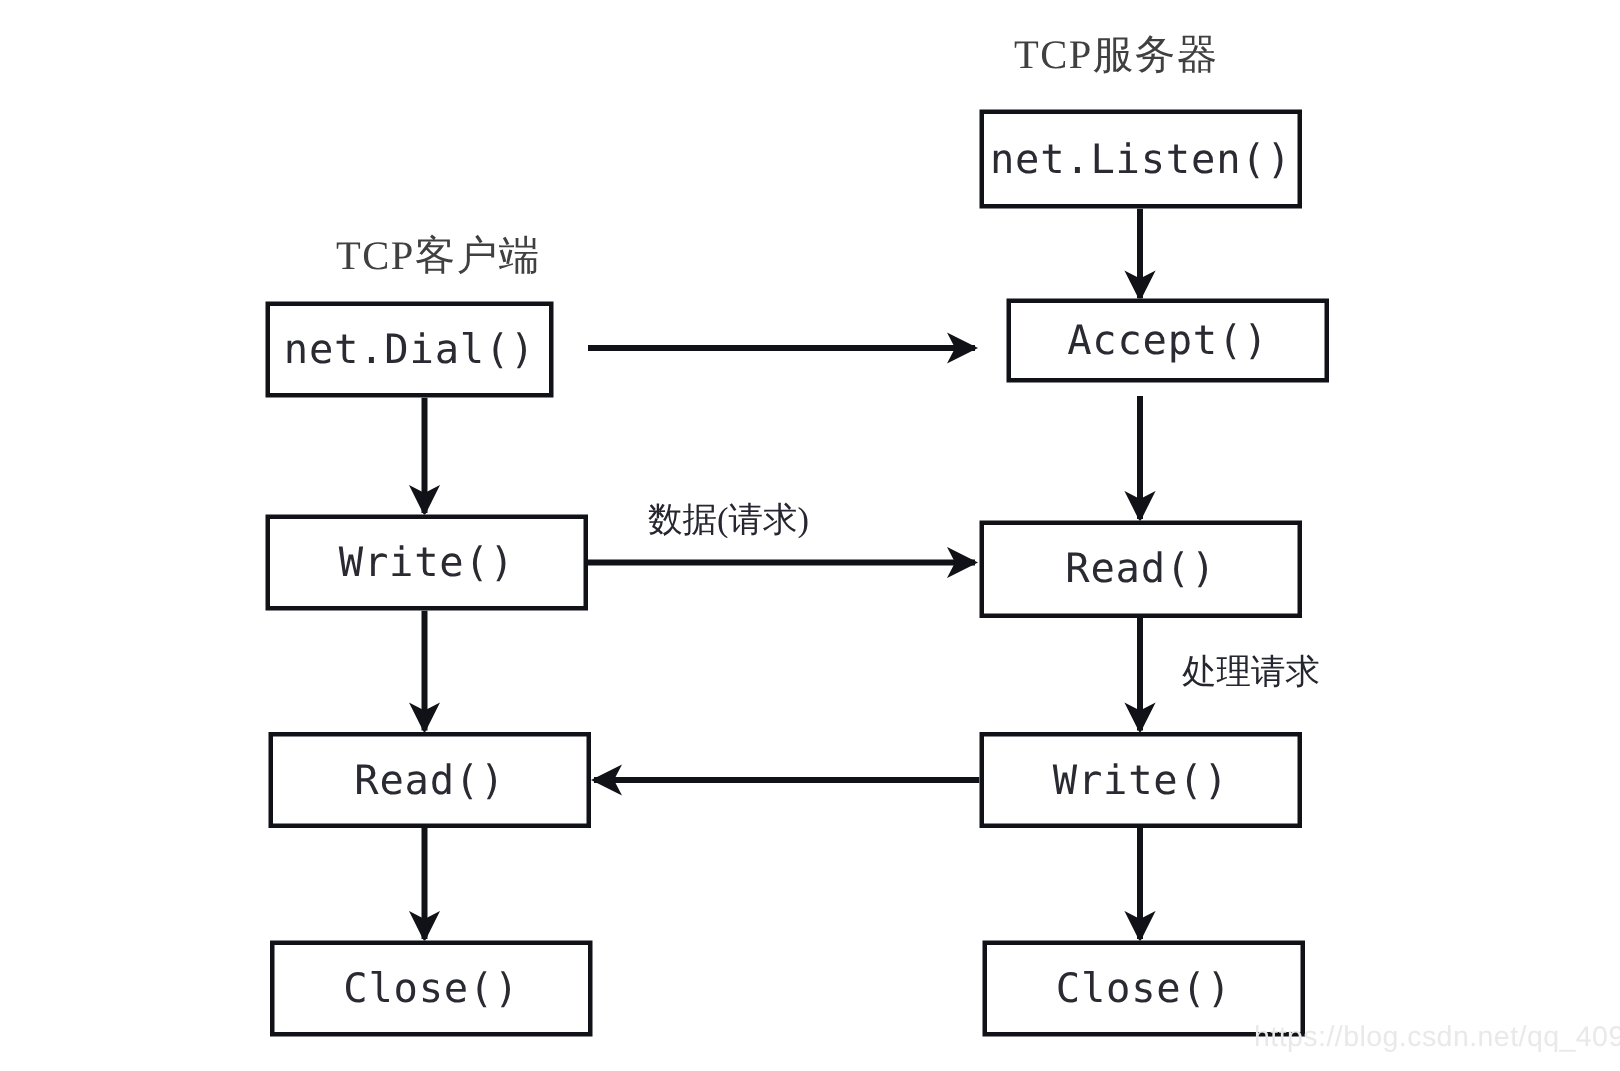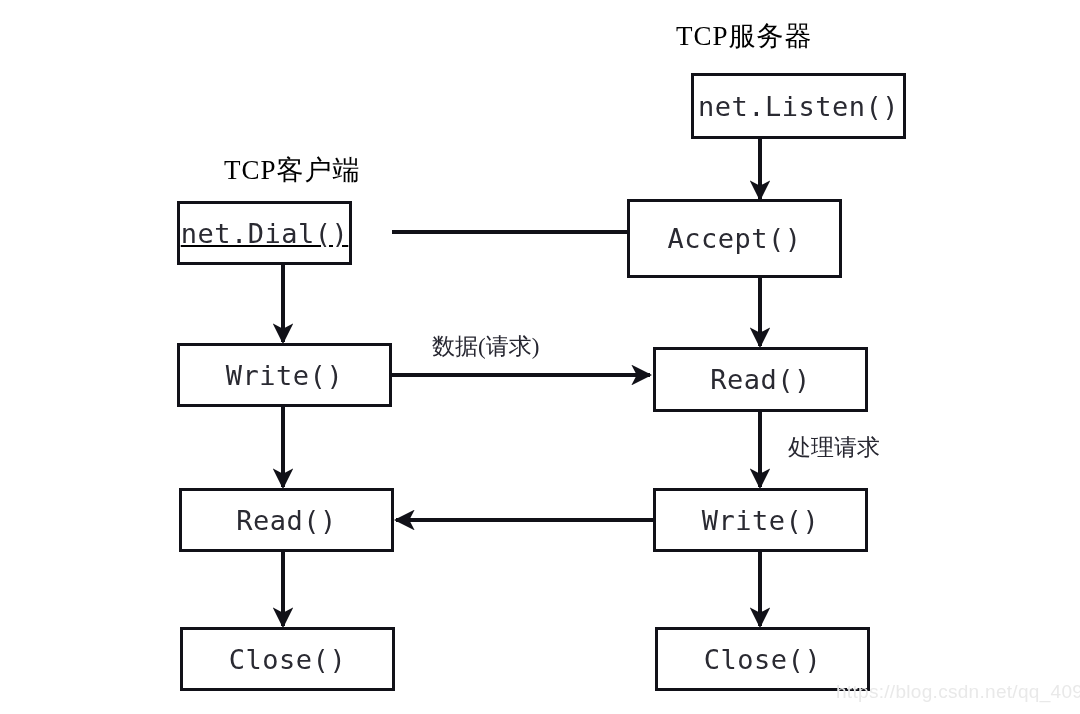--- a/index.html
+++ b/index.html
@@ -14,21 +14,21 @@
     position: relative;
     width: 1080px;
     height: 714px;
     background: #ffffff;
     overflow: hidden;
   }
   .title {
     position: absolute;
     font-family: "Liberation Serif", "DejaVu Serif", serif;
     font-size: 27px;
-    color: #000000;
+    color: #404040;
     letter-spacing: 1px;
     white-space: nowrap;
   }
   .node {
     position: absolute;
     box-sizing: border-box;
     border: 3px solid #111118;
     background: #ffffff;
     display: flex;
     align-items: center;
@@ -98,41 +98,41 @@
       <line x1="283" y1="552" x2="283" y2="626"></line>
 
       <line x1="392" y1="232" x2="650" y2="232"></line>
 
       <line x1="392" y1="375" x2="650" y2="375"></line>
 
       <line x1="653" y1="520" x2="396" y2="520"></line>
     </g>
   </svg>
 
-  <div class="node" style="left:177px; top:201px; width:175px; height:64px;text-decoration:underline;">
+  <div class="node" style="left:177px; top:201px; width:192px; height:64px;">
     <span class="node-label">net.Dial()</span>
   </div>
 
   <div class="node" style="left:177px; top:343px; width:215px; height:64px;">
     <span class="node-label">Write()</span>
   </div>
 
   <div class="node" style="left:179px; top:488px; width:215px; height:64px;">
     <span class="node-label">Read()</span>
   </div>
 
   <div class="node" style="left:180px; top:627px; width:215px; height:64px;">
     <span class="node-label">Close()</span>
   </div>
 
-  <div class="node" style="left:653px; top:73px; width:215px; height:66px;margin-left:38px;">
+  <div class="node" style="left:653px; top:73px; width:215px; height:66px;">
     <span class="node-label">net.Listen()</span>
   </div>
 
-  <div class="node" style="left:627px; top:199px; width:215px; height:79px;">
+  <div class="node" style="left:671px; top:199px; width:215px; height:56px;">
     <span class="node-label">Accept()</span>
   </div>
 
   <div class="node" style="left:653px; top:347px; width:215px; height:65px;">
     <span class="node-label">Read()</span>
   </div>
 
   <div class="node" style="left:653px; top:488px; width:215px; height:64px;">
     <span class="node-label">Write()</span>
   </div>

